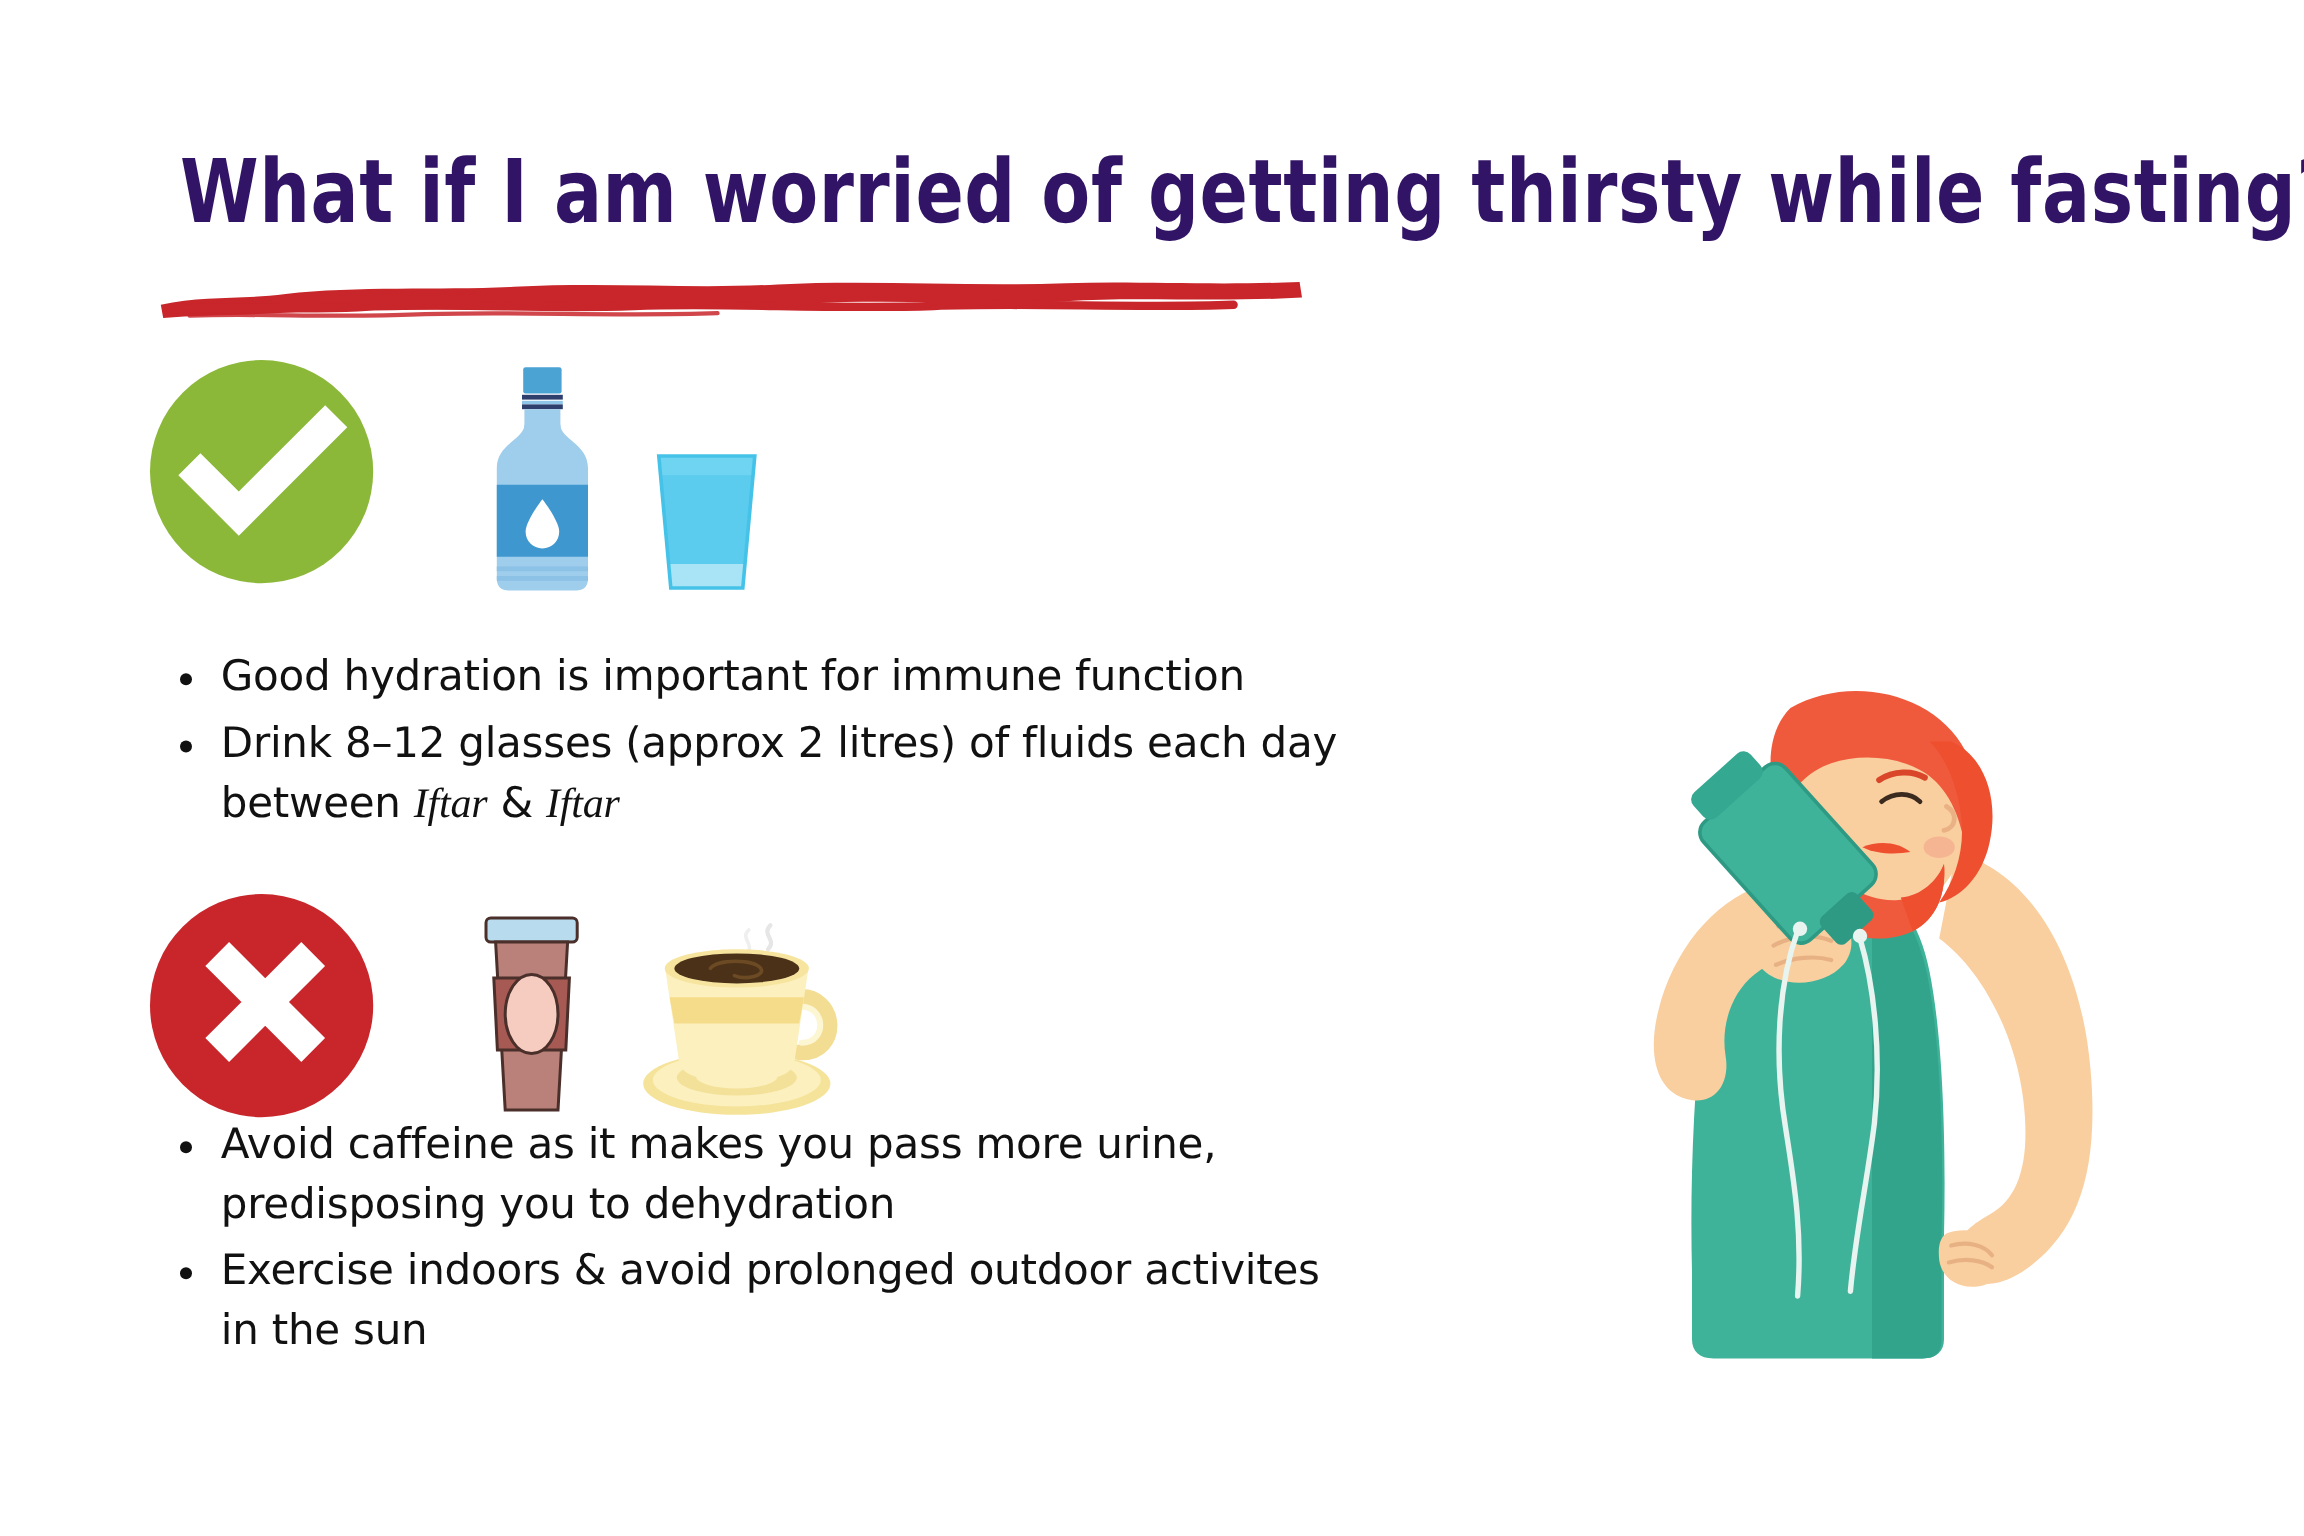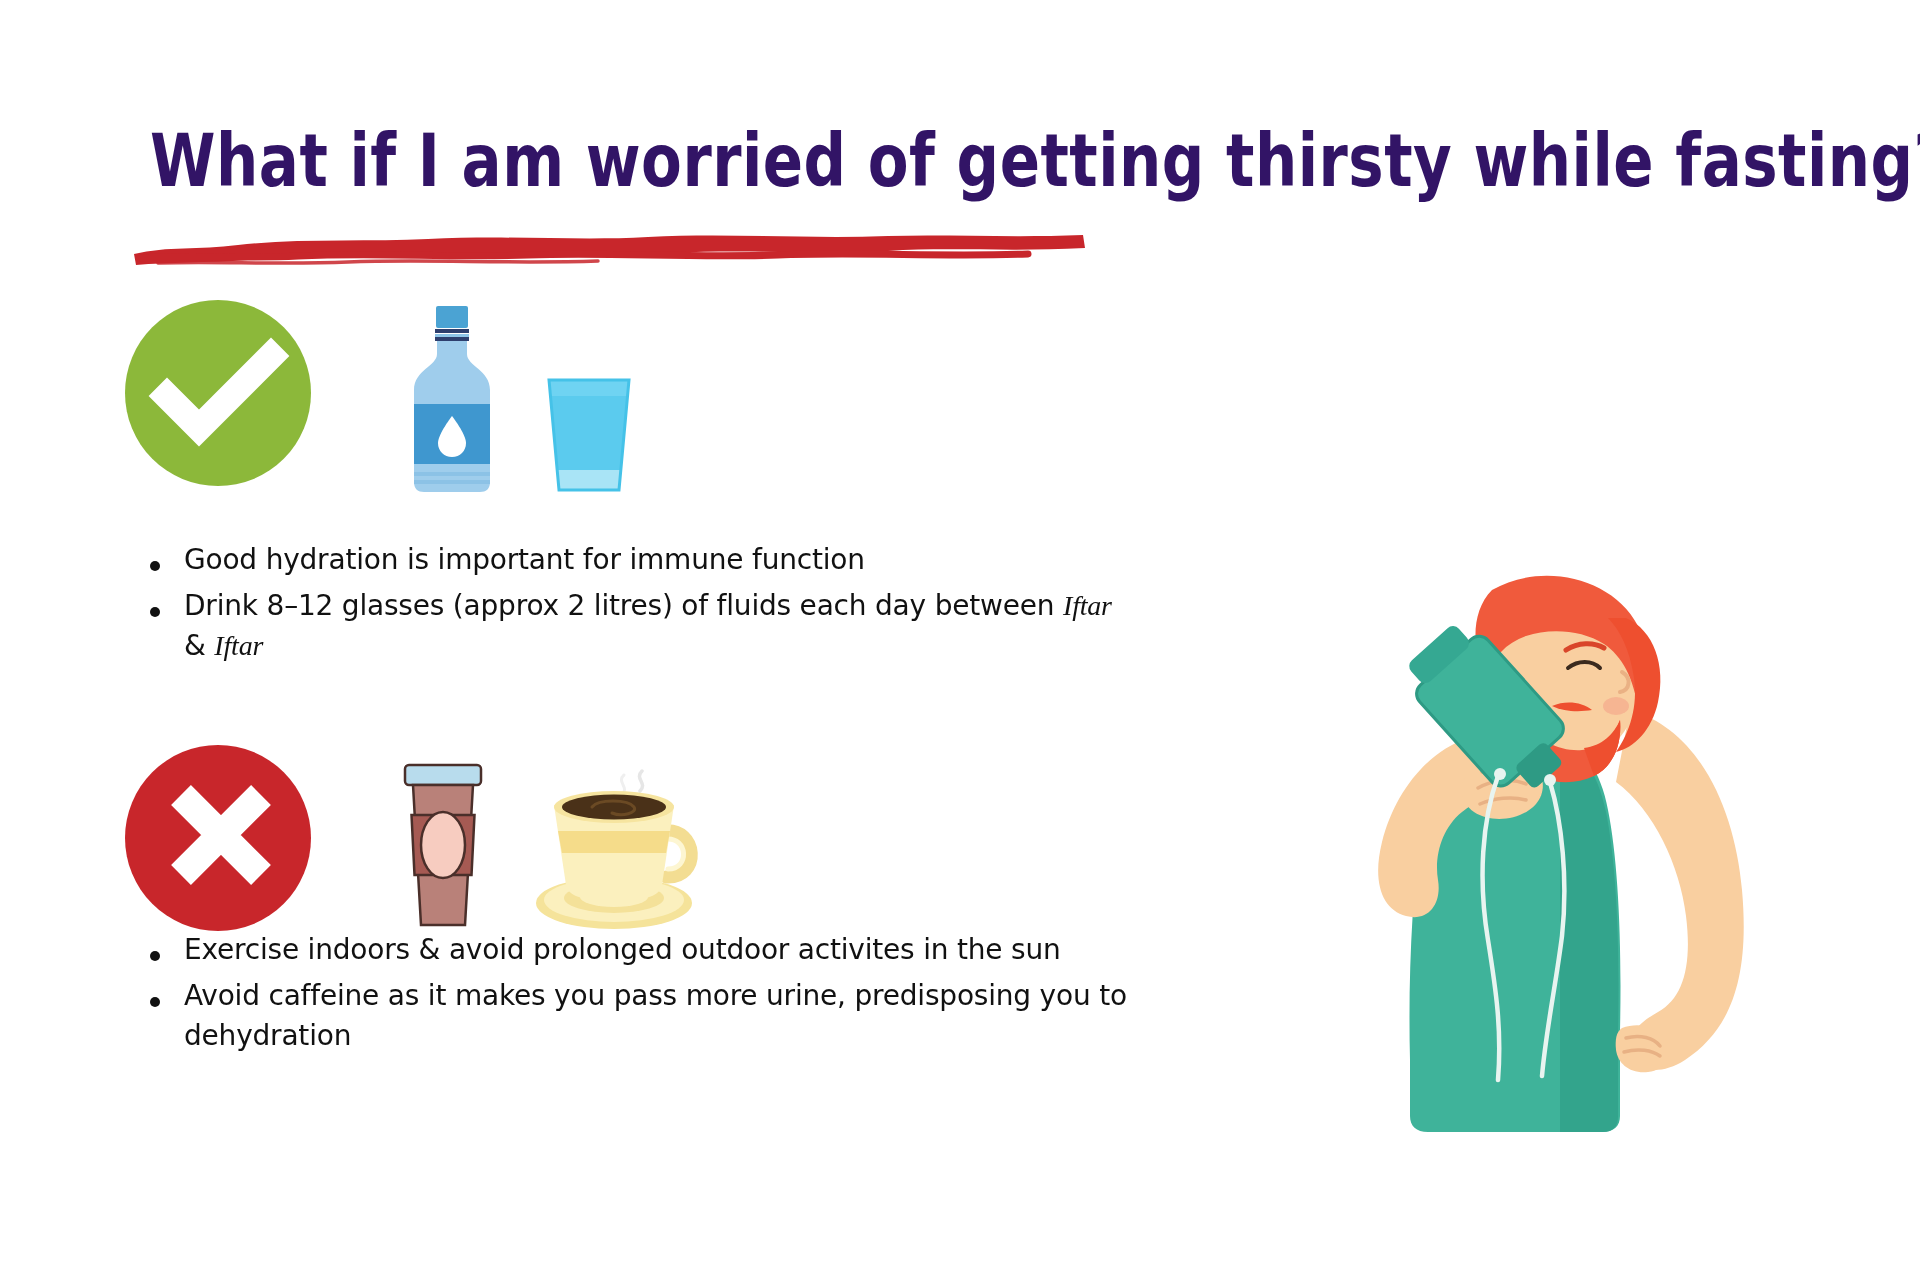--- a/index.html
+++ b/index.html
@@ -63,21 +63,21 @@
   .togo svg { width: 100%; height: 100%; display: block; }
 
   
   .coffee { position: absolute; left: 397px; top: 24px; width: 200px; height: 168px; }
   .coffee svg { width: 100%; height: 100%; display: block; }
 
   
   .bullets {
     position: absolute;
     font-family: "DejaVu Sans", sans-serif;
-    font-size: 28px;
+    font-size: 35px;
     color: #111111;
     line-height: 1.42;
     letter-spacing: -0.2px;
   }
   .bullets-top { left: 132px; top: 540px; width: 1000px; }
   .bullets-bot { left: 132px; top: 930px; width: 1000px; }
 
   .bullets ul { list-style: none; }
   .bullets li {
     position: relative;
@@ -221,24 +221,24 @@
         <ellipse cx="92" cy="38" rx="52" ry="12.5" fill="#4a3118"></ellipse>
 
         <path d="M70,38 C76,30 106,30 112,38 C116,44 100,48 90,44" stroke="#6b4a24" stroke-width="3" fill="none" stroke-linecap="round"></path>
       </svg>
     </div>
   </div>
 
   <div class="bullets bullets-bot">
     <ul>
       <li>
-        <span>Exercise indoors &amp; avoid prolonged outdoor activites in the sun</span>
+        <span>Avoid caffeine as it makes you pass more urine, predisposing you to dehydration</span>
       </li>
       <li>
-        <span>Avoid caffeine as it makes you pass more urine, predisposing you to dehydration</span>
+        <span>Exercise indoors &amp; avoid prolonged outdoor activites in the sun</span>
       </li>
     </ul>
   </div>
 
   <div class="person">
     <svg viewBox="0 0 620 600" aria-hidden="true">
 
       <path d="M400,150 C470,170 505,250 512,330
                C520,420 500,470 455,500
                C430,516 406,512 400,494

